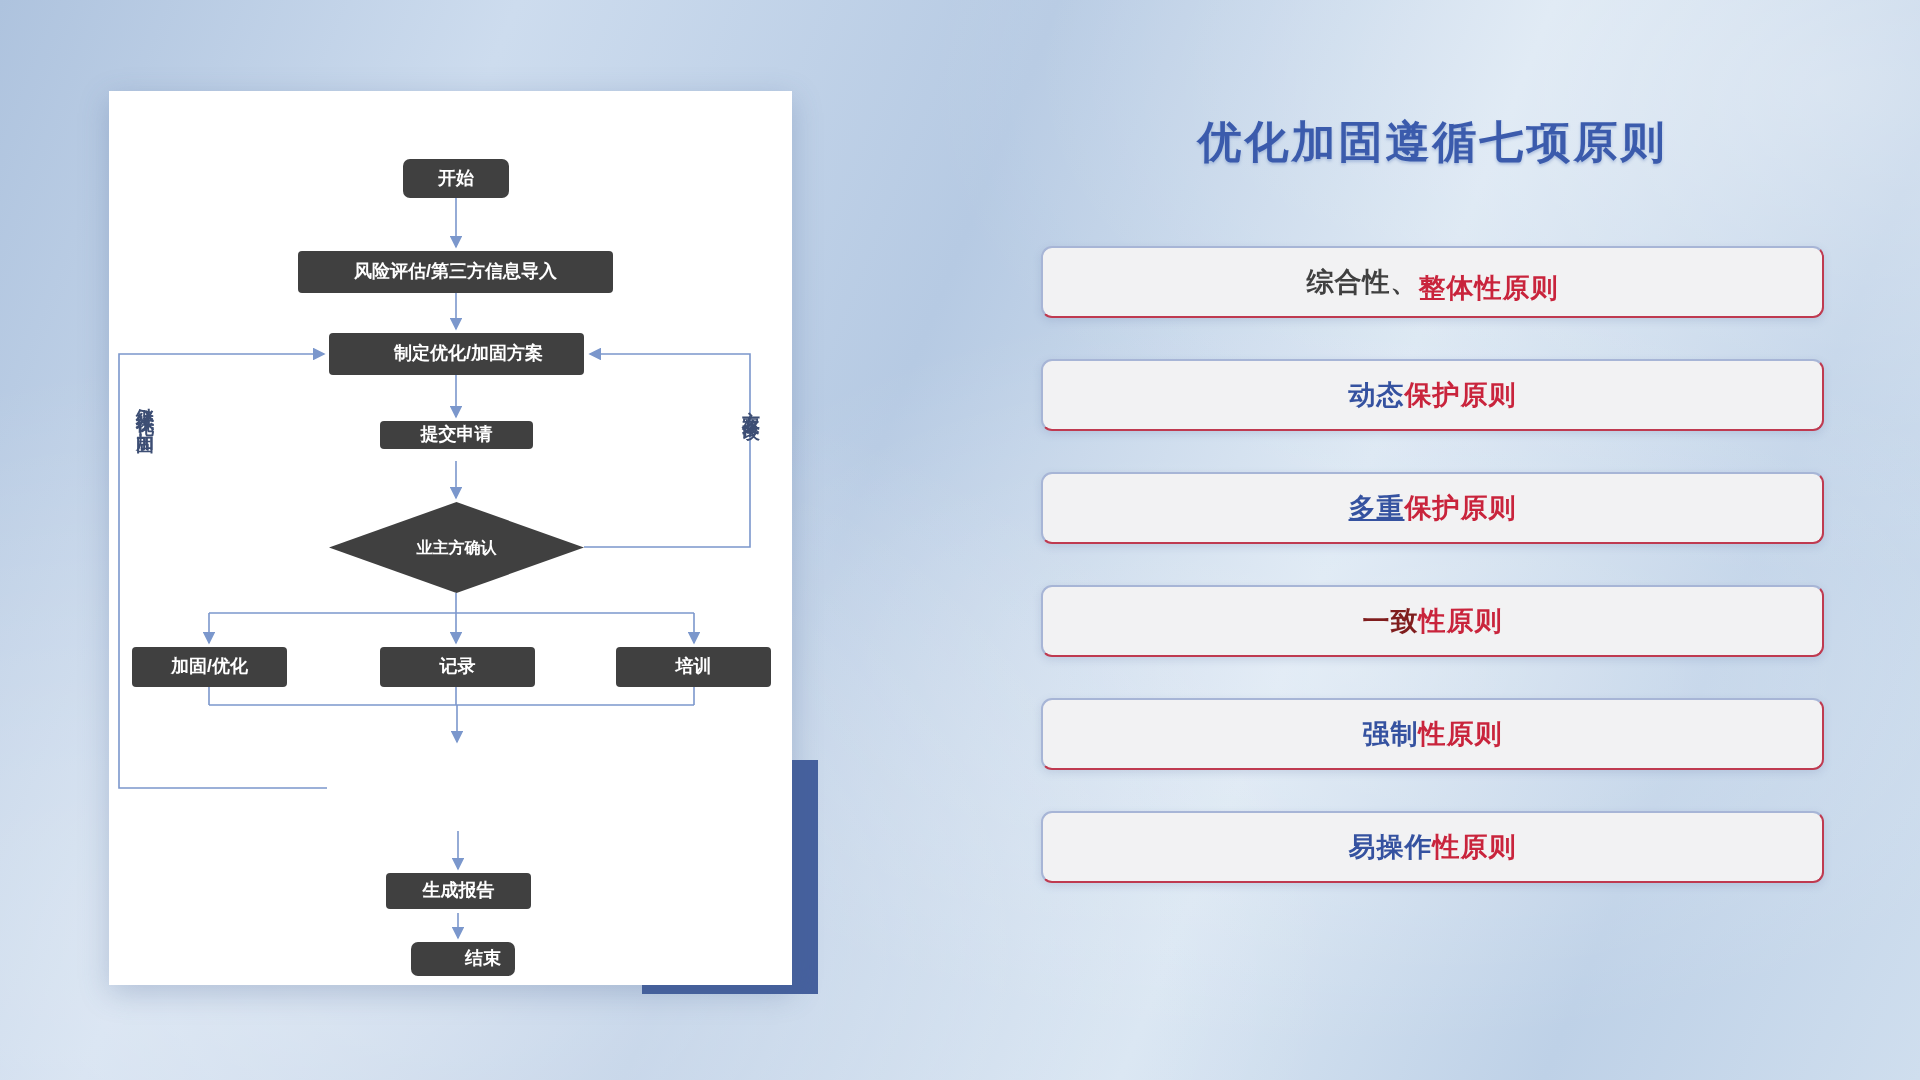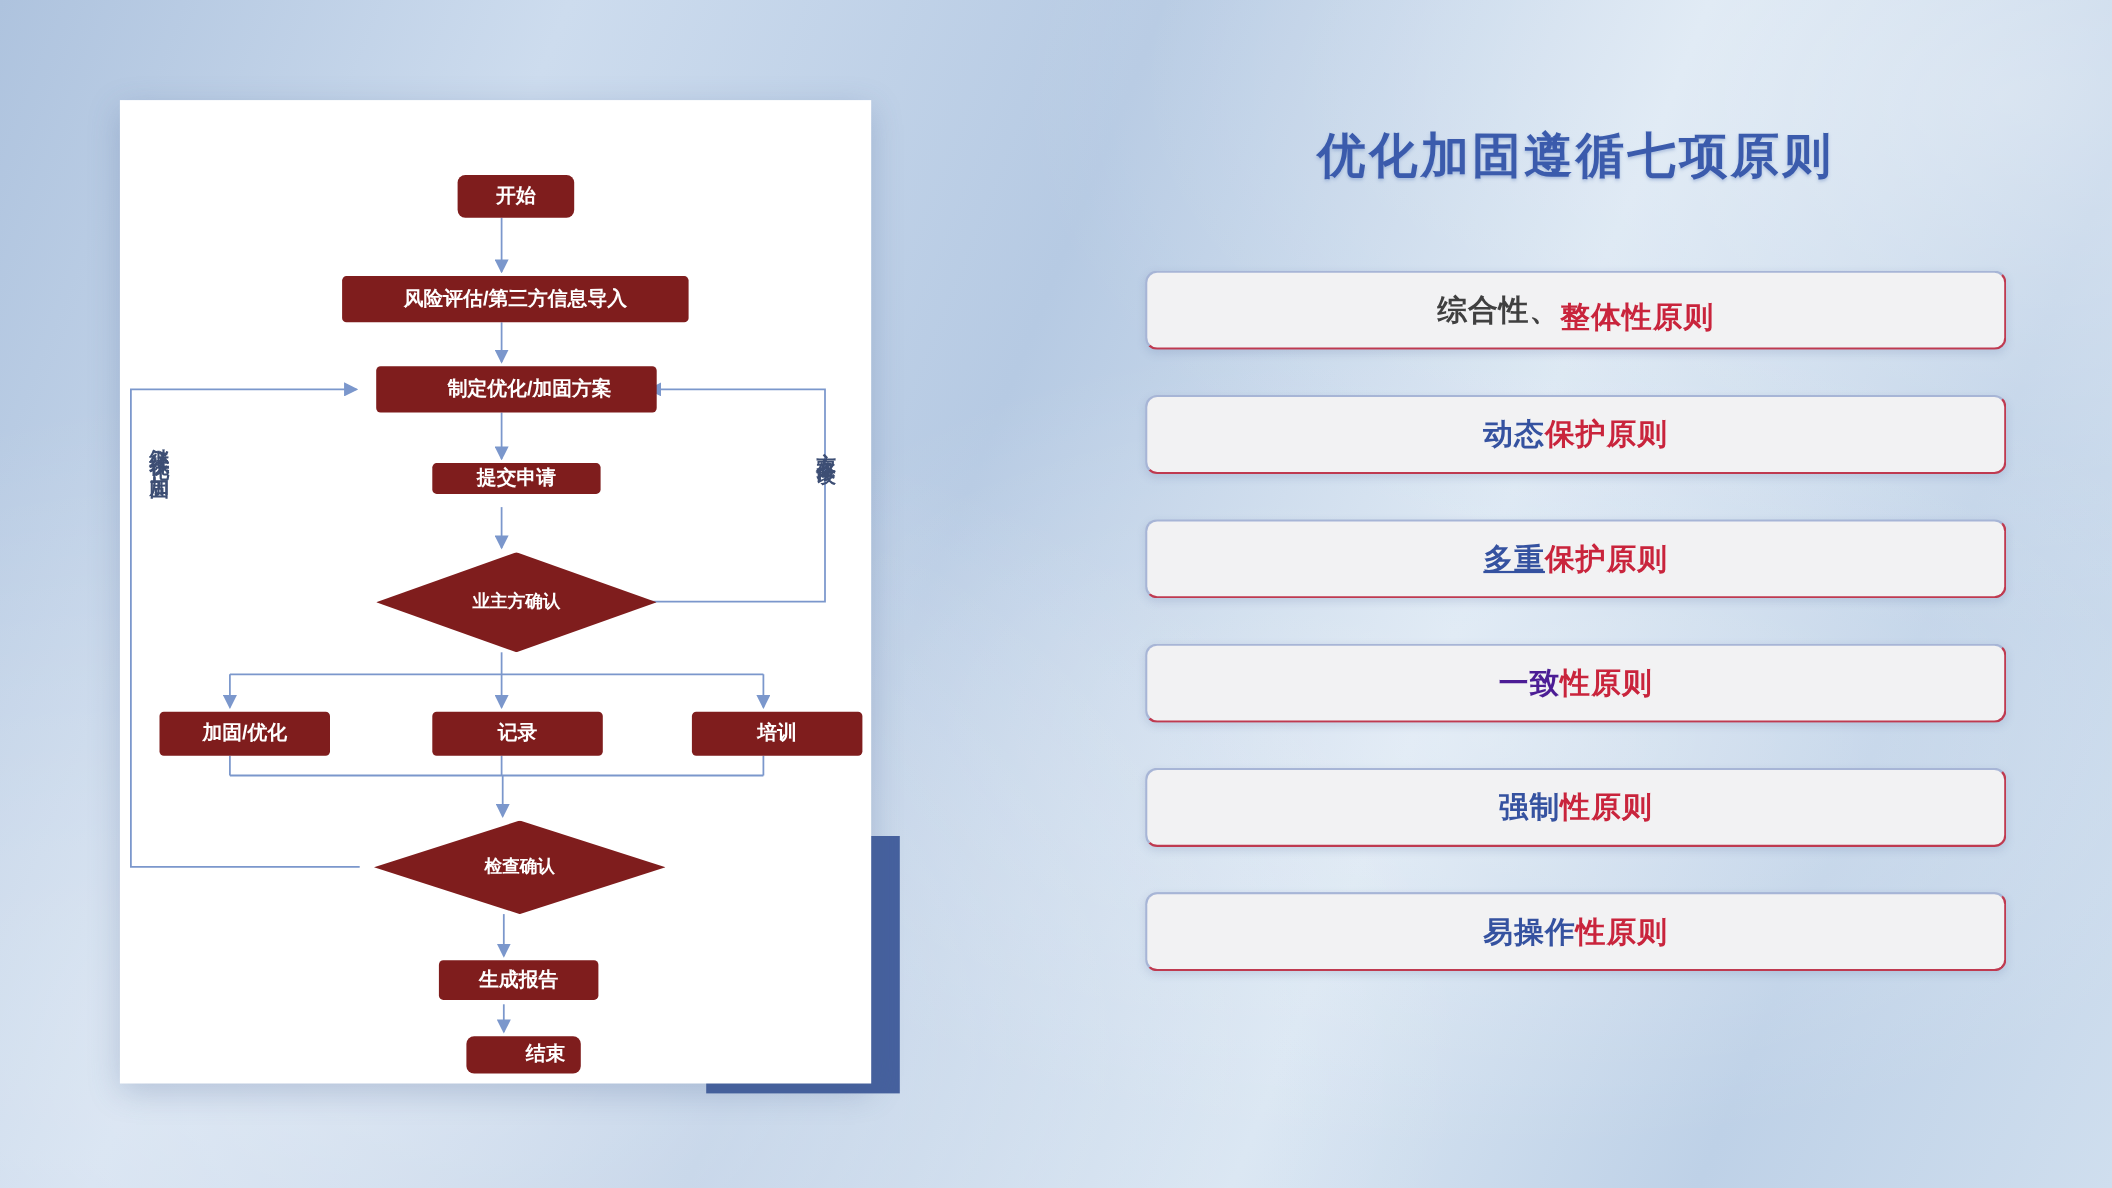--- a/index.html
+++ b/index.html
@@ -34,29 +34,28 @@
     background: #ffffff;
     box-shadow: 0 8px 28px rgba(70, 95, 145, 0.28);
     z-index: 2;
   }
   .connectors { position: absolute; left: 0; top: 0; }
   .fnode {
     position: absolute;
     display: flex;
     align-items: center;
     justify-content: center;
-    background: #7f1d1d;
+    background: #404040;
     color: #ffffff;
     font-weight: bold;
     font-size: 18px;
     border-radius: 4px;
     text-align: center;
     line-height: 1.1;
     z-index: 3;
-    margin-left: 13px;
   }
   .fnode.pill { border-radius: 7px; }
   .fnode.diamond {
     border-radius: 0;
     clip-path: polygon(50% 0, 100% 50%, 50% 100%, 0 50%);
     font-size: 16px;
   }
   .vlabel {
     position: absolute;
     writing-mode: vertical-rl;
@@ -147,21 +146,20 @@
     <div class="fnode" style="left:271px;top:330px;width:153px;height:28px;font-family:Liberation Serif, serif;">提交申请</div>
 
     <div class="fnode diamond" style="left:220px;top:411px;width:255px;height:91px;">业主方确认</div>
 
     <div class="fnode" style="left:23px;top:556px;width:155px;height:40px;">加固/优化</div>
 
     <div class="fnode" style="left:271px;top:556px;width:155px;height:40px;">记录</div>
 
     <div class="fnode" style="left:507px;top:556px;width:155px;height:40px;">培训</div>
 
-    <div class="fnode diamond" style="left:218px;top:655px;width:265px;height:85px;">检查确认</div>
 
     <div class="fnode" style="left:277px;top:782px;width:145px;height:36px;">生成报告</div>
 
     <div class="fnode pill" style="left:302px;top:851px;width:104px;height:34px;padding-left:40px;">结束</div>
 
     <div class="vlabel" style="left:24px;top:302px;">继续优化/加固</div>
 
     <div class="vlabel" style="left:630px;top:306px;">方案修改</div>
   </div>
 
@@ -174,21 +172,21 @@
         </div>
         <div class="principle-box">
           <span style="color: rgb(53, 82, 160);">动态</span>
           <span style="color: rgb(201, 36, 60);">保护原则</span>
         </div>
         <div class="principle-box">
           <span style="color: rgb(53, 82, 160); text-decoration: underline;">多重</span>
           <span style="color: rgb(201, 36, 60);">保护原则</span>
         </div>
         <div class="principle-box">
-          <span style="color: #4c1d95;">一致</span>
+          <span style="color: #7f1d1d;">一致</span>
           <span style="color: rgb(201, 36, 60);">性原则</span>
         </div>
         <div class="principle-box">
           <span style="color: rgb(53, 82, 160);">强制</span>
           <span style="color: rgb(201, 36, 60);">性原则</span>
         </div>
         <div class="principle-box">
           <span style="color: rgb(53, 82, 160);">易操作</span>
           <span style="color: rgb(201, 36, 60);">性原则</span>
         </div>

